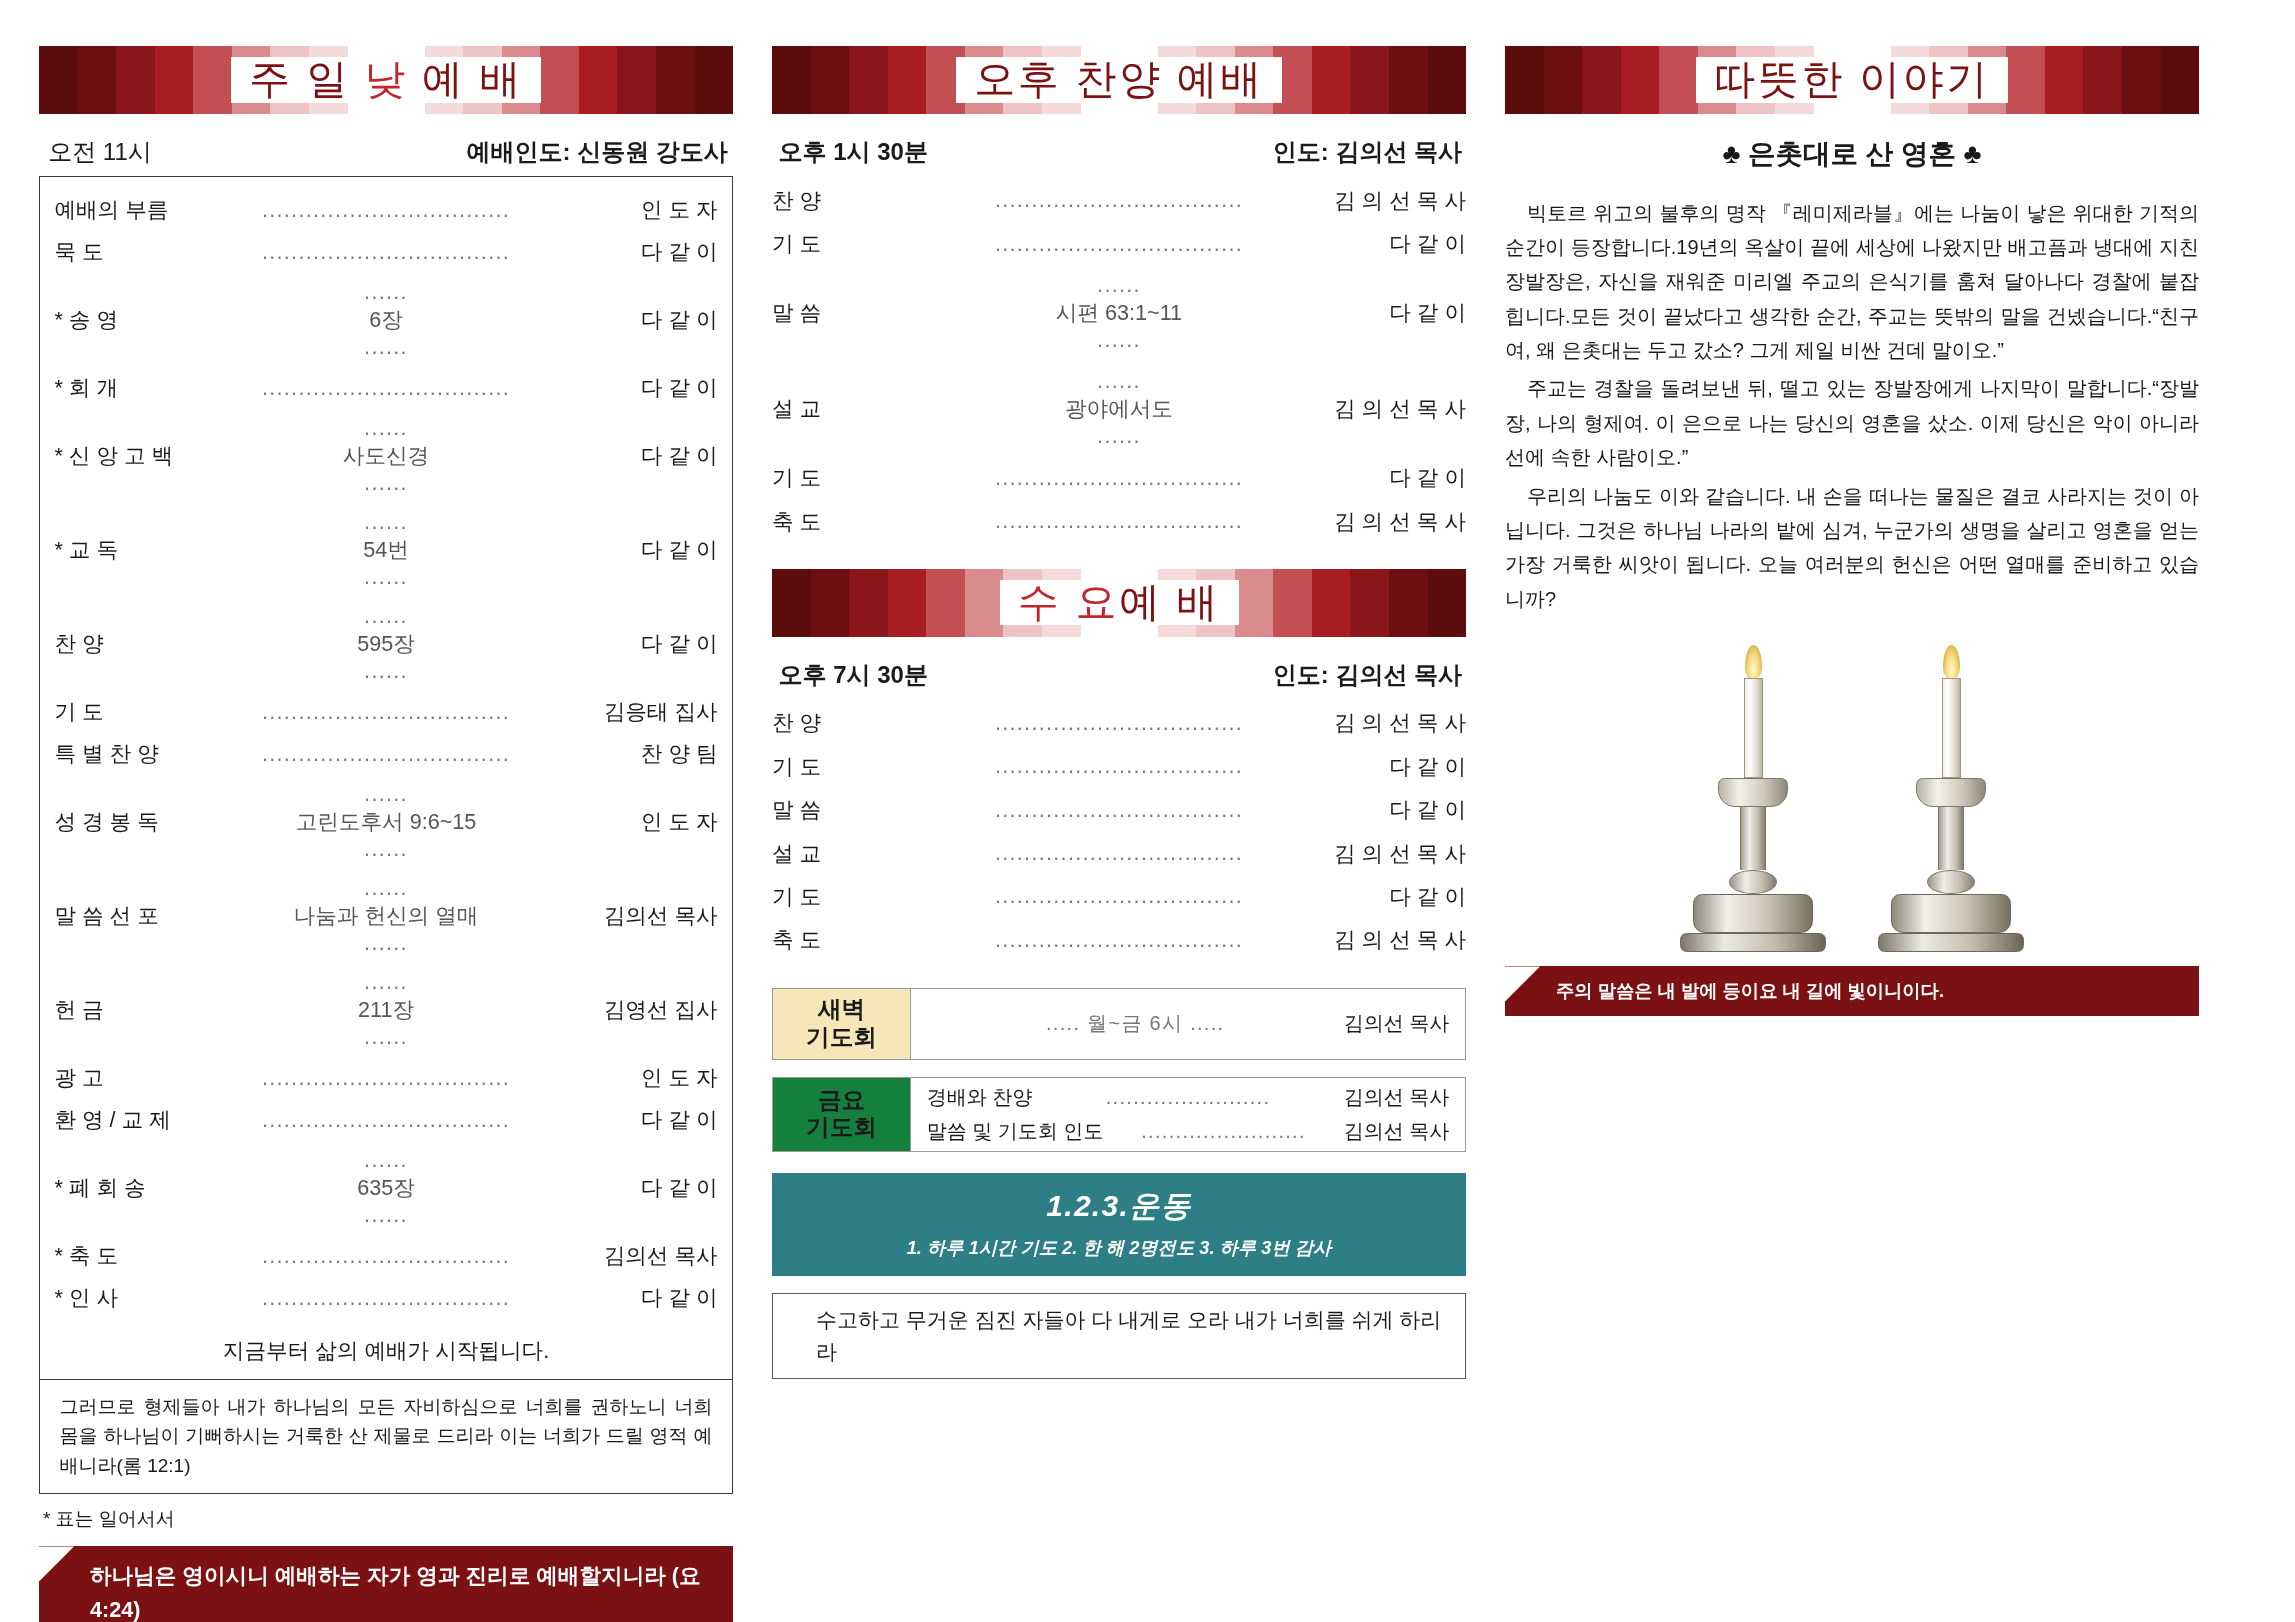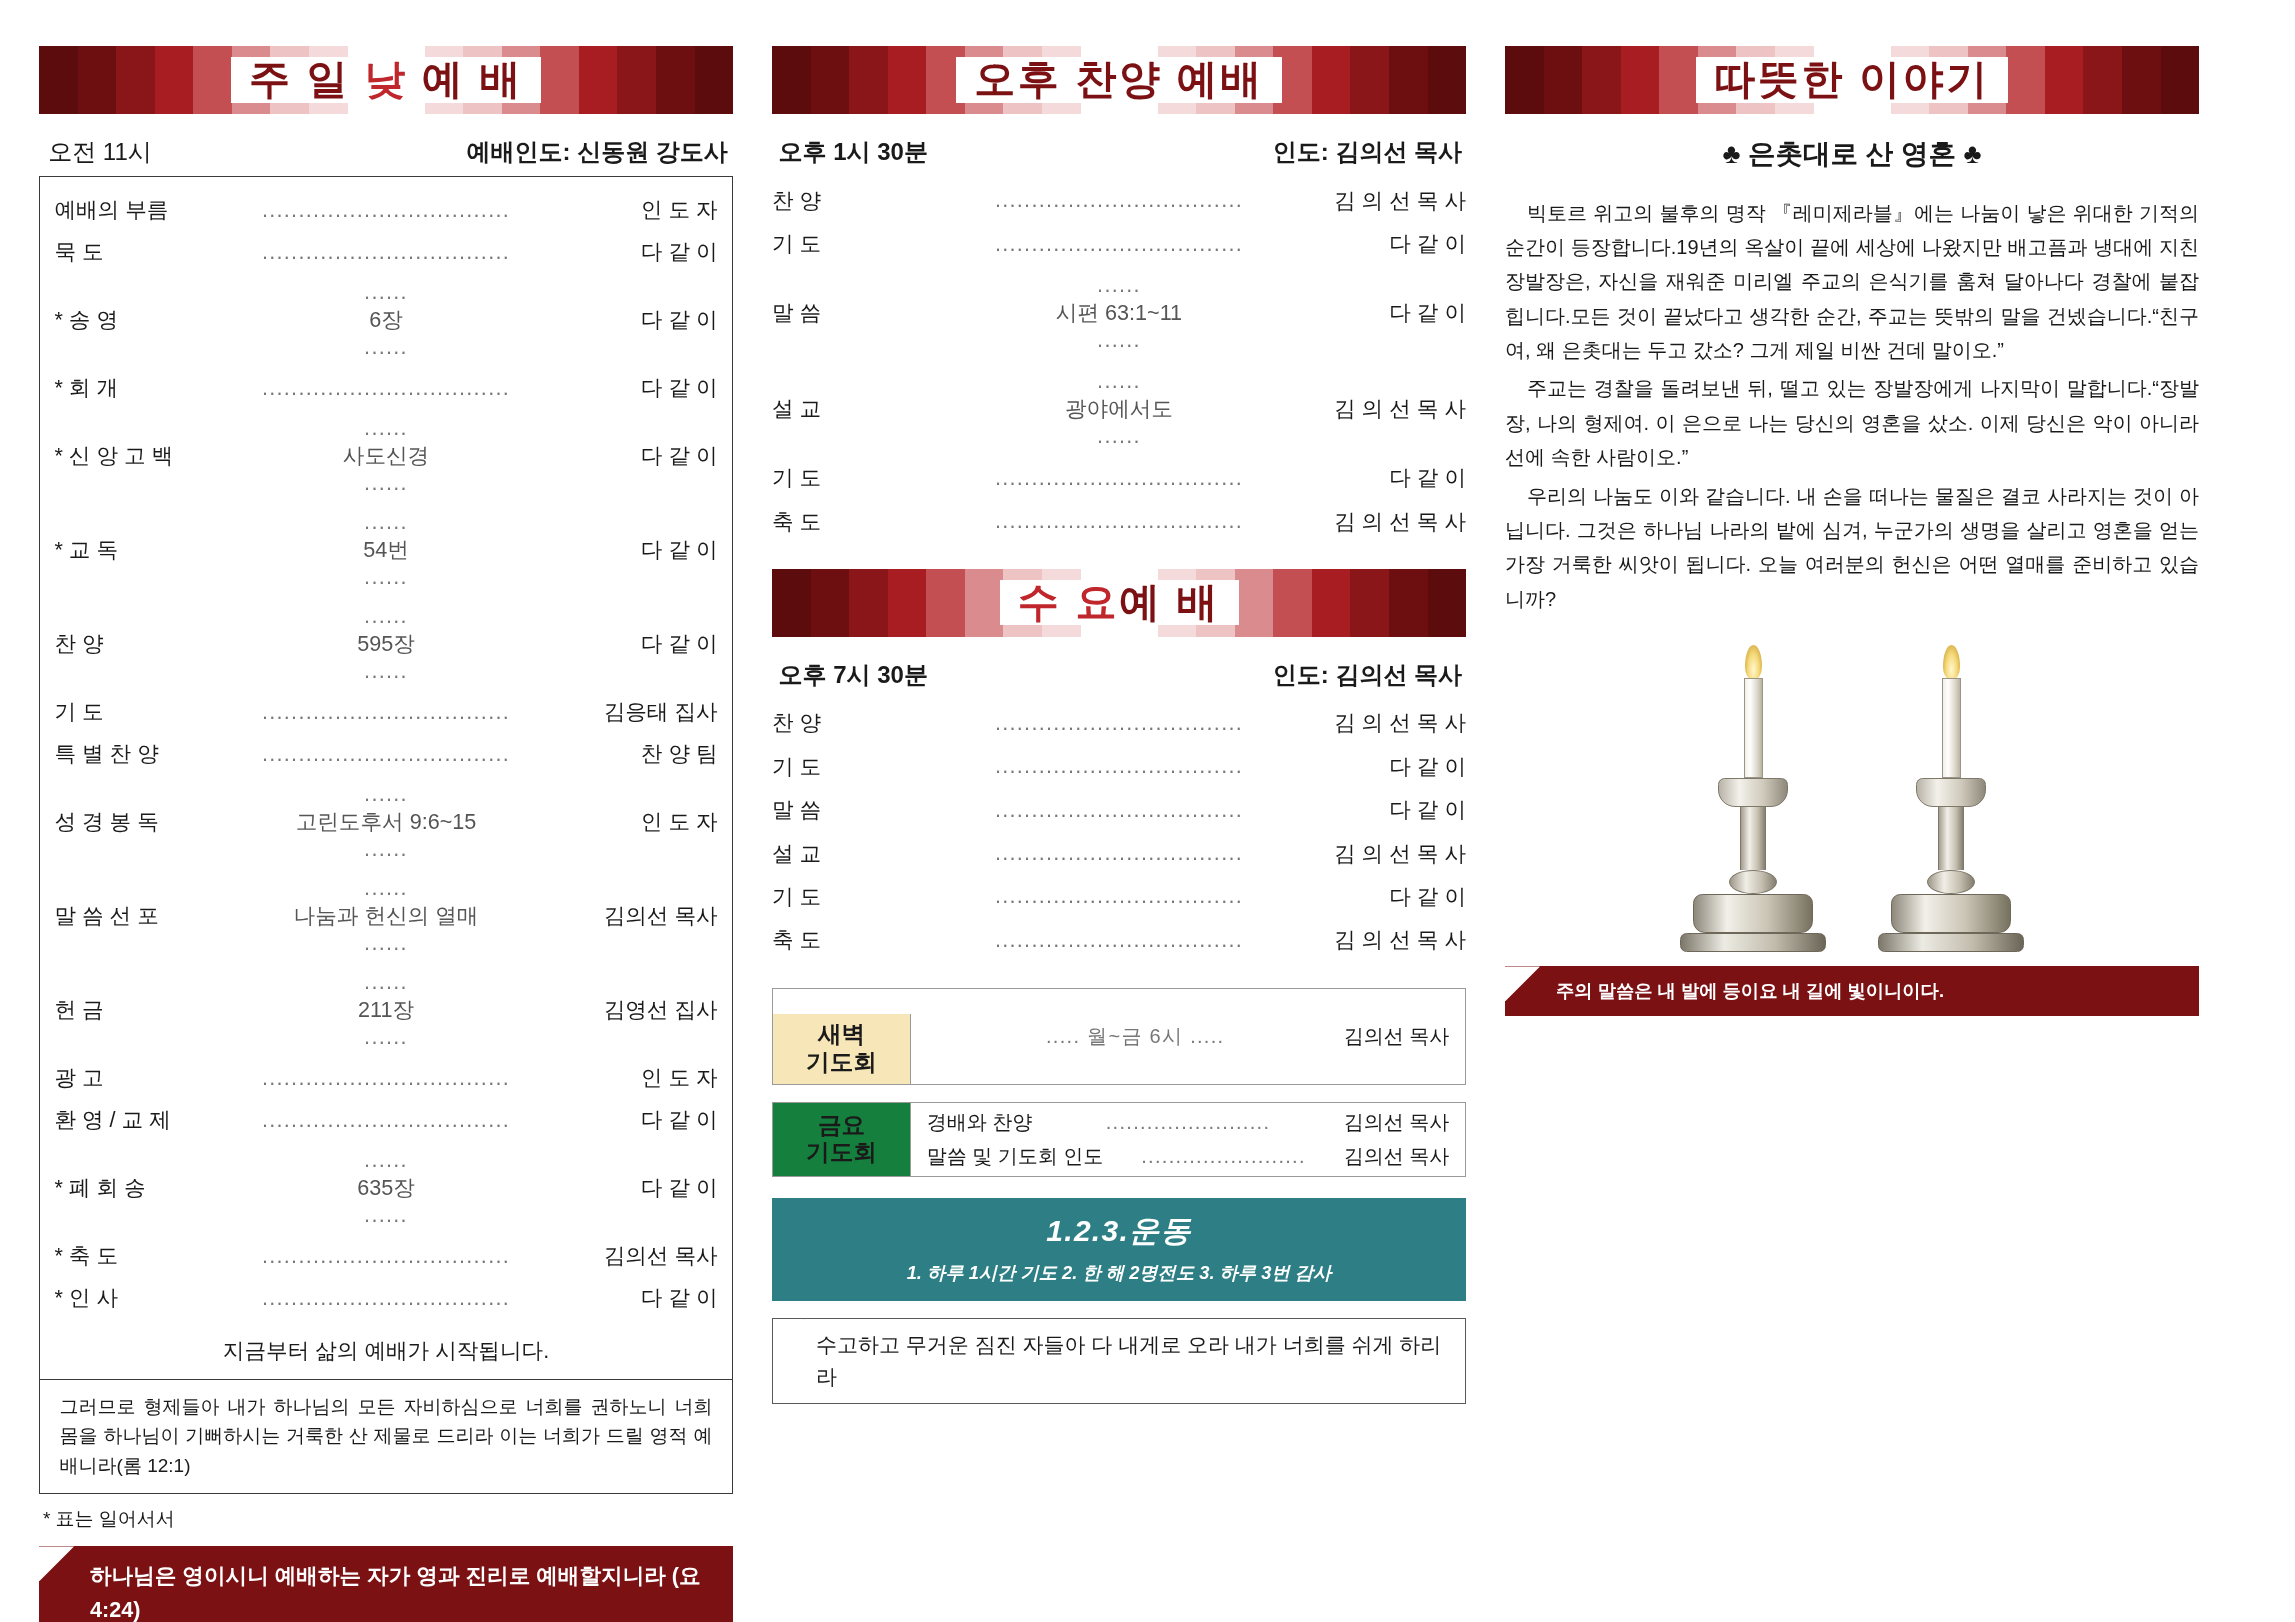--- a/index.html
+++ b/index.html
@@ -32,21 +32,21 @@
   }
   .banner .stripes{
     position:absolute;inset:0;
     display:flex;
   }
   .banner .stripes i{flex:1;display:block;}
   .banner .title{
     position:relative;
     z-index:2;
     font-size:41px;
-    font-weight:bold;
+    font-weight:normal;
     letter-spacing:2.6px;
     color:#7b1113;
     background:#ffffff;
     padding:0 18.3px;
     line-height:1.1;
     white-space:nowrap;
   }
   .banner .title .accent{color:#c0272d;}
 
   
@@ -151,21 +151,21 @@
   }
   .pray-tag{
     width:137px;
     display:flex;flex-direction:column;align-items:center;justify-content:center;
     font-size:23.6px;font-weight:bold;
     line-height:1.15;
     color:#1a1a1a;
     border-right:1.3px solid #9a9a9a;
     padding:7.9px 0;
   }
-  .pray-tag.dawn{background:#f6e6b8;margin-top:25px;}
+  .pray-tag.dawn{background:#f6e6b8;}
   .pray-tag.friday{background:#15803d;}
   .pray-body{
     flex:1;
     display:flex;flex-direction:column;justify-content:center;
     padding:6.5px 15.7px;
     gap:6.5px;
   }
   .pray-line{
     display:flex;align-items:center;
     font-size:20px;

